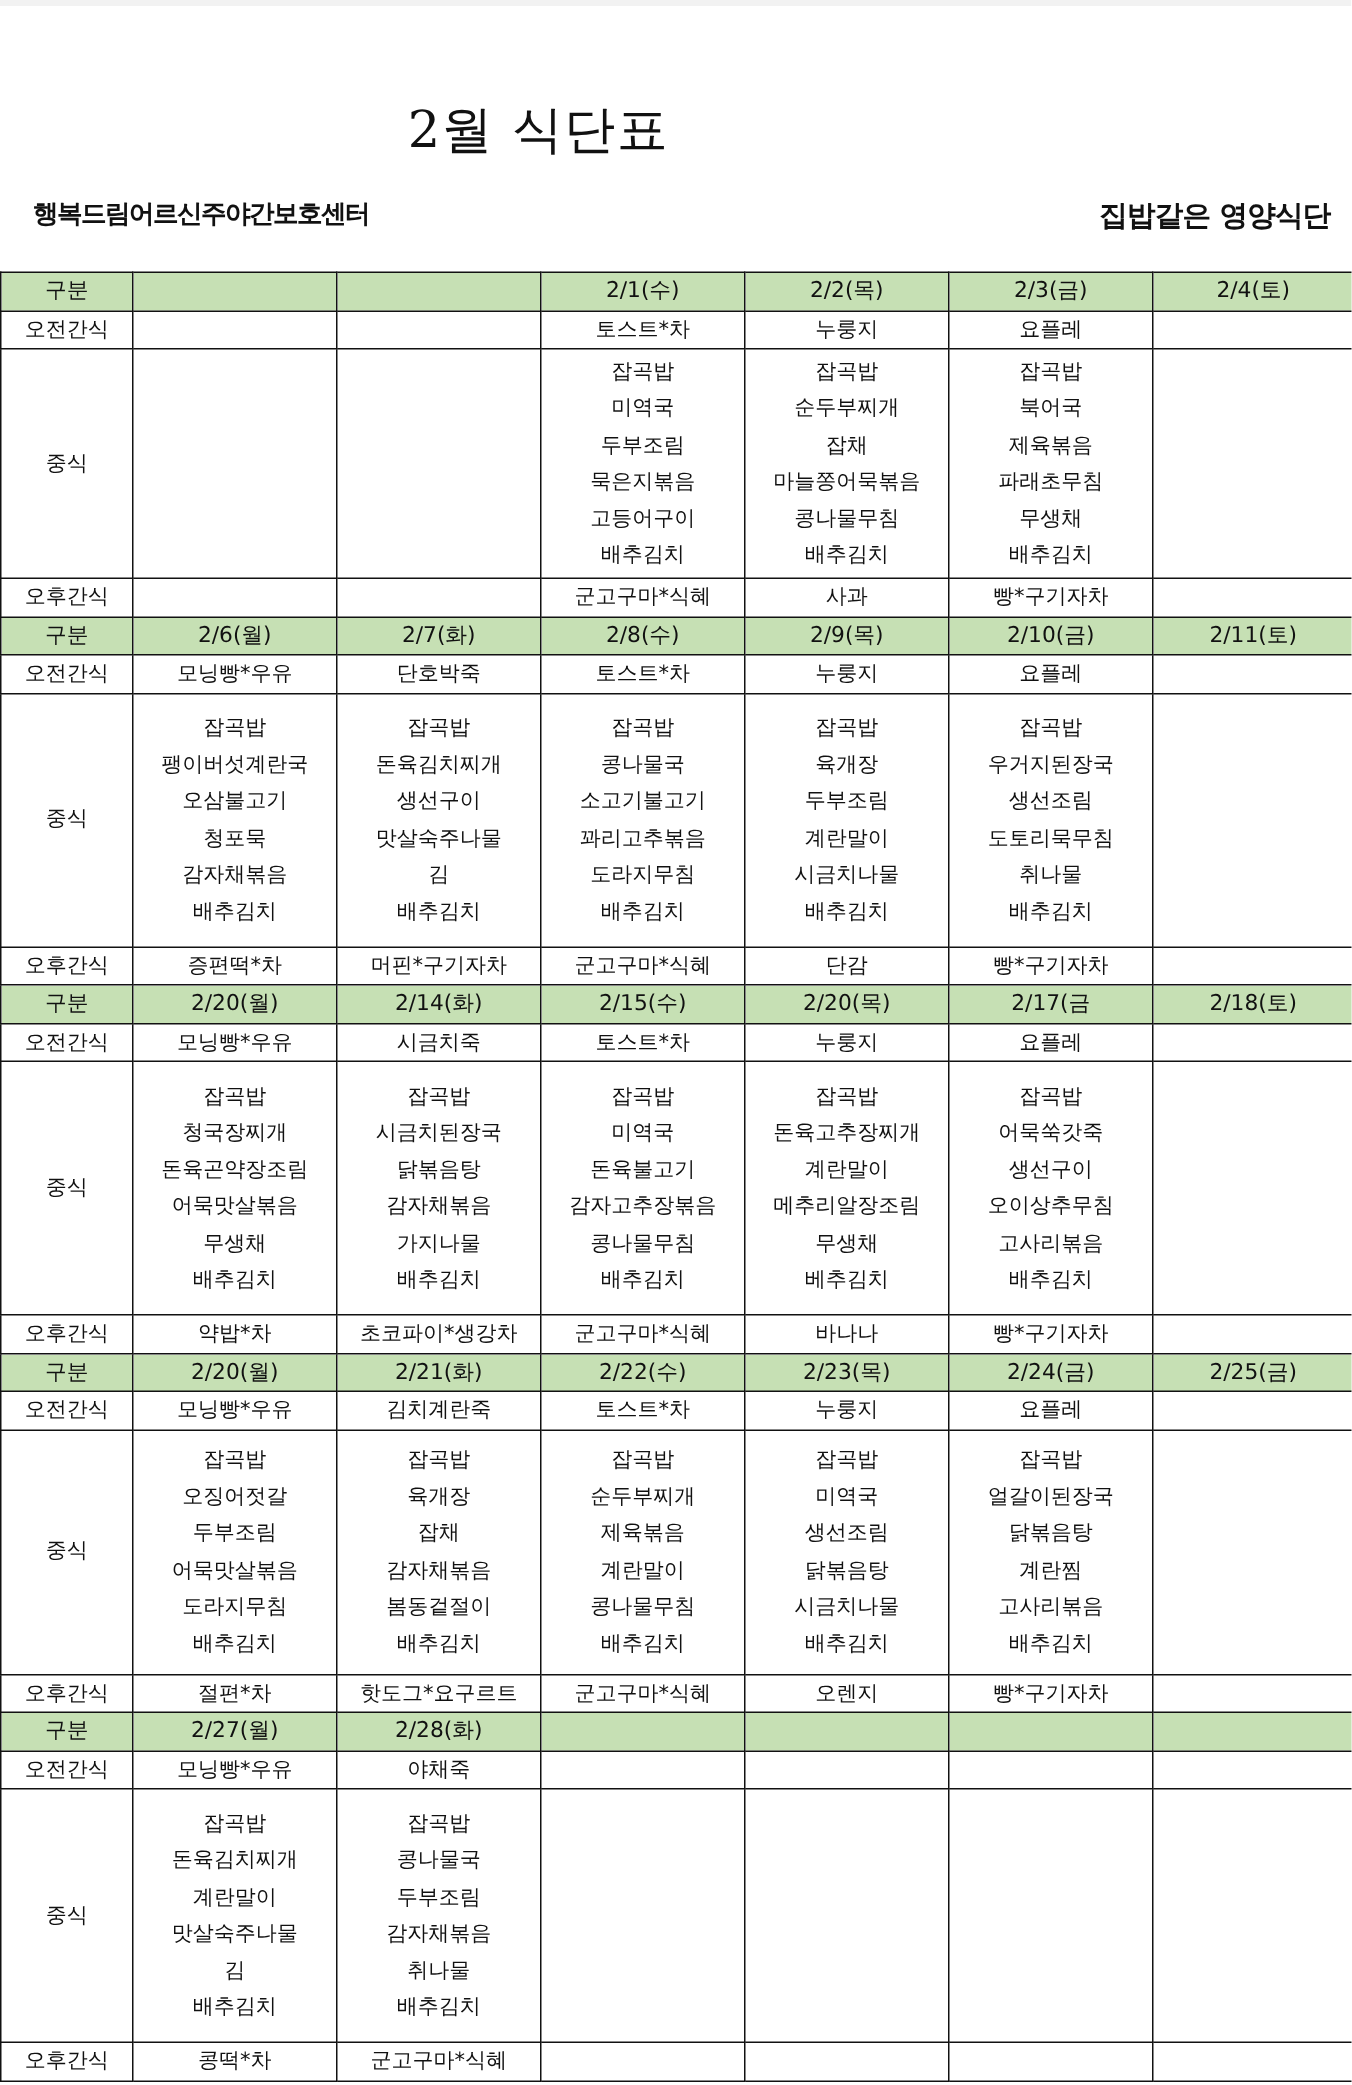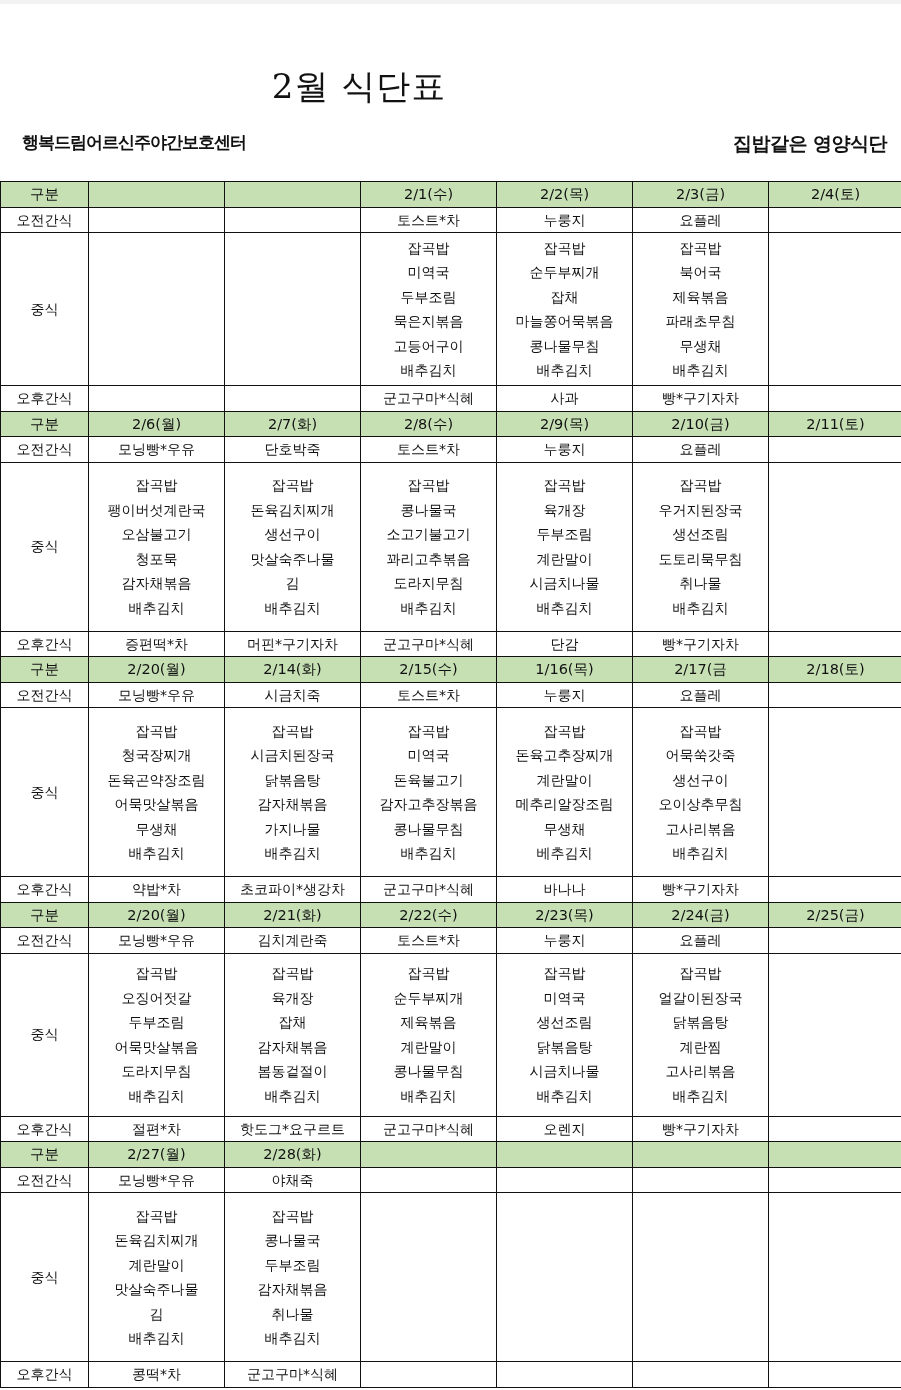--- a/index.html
+++ b/index.html
@@ -166,21 +166,21 @@
         <td>군고구마*식혜</td>
         <td>단감</td>
         <td>빵*구기자차</td>
         <td></td>
       </tr>
       <tr class="hdr">
         <td class="label">구분</td>
         <td>2/20(월)</td>
         <td>2/14(화)</td>
         <td>2/15(수)</td>
-        <td>1/16(목)</td>
+        <td>2/20(목)</td>
         <td>2/17(금</td>
         <td>2/18(토)</td>
       </tr>
       <tr class="snack">
         <td class="label">오전간식</td>
         <td>모닝빵*우유</td>
         <td>시금치죽</td>
         <td>토스트*차</td>
         <td>누룽지</td>
         <td>요플레</td>

